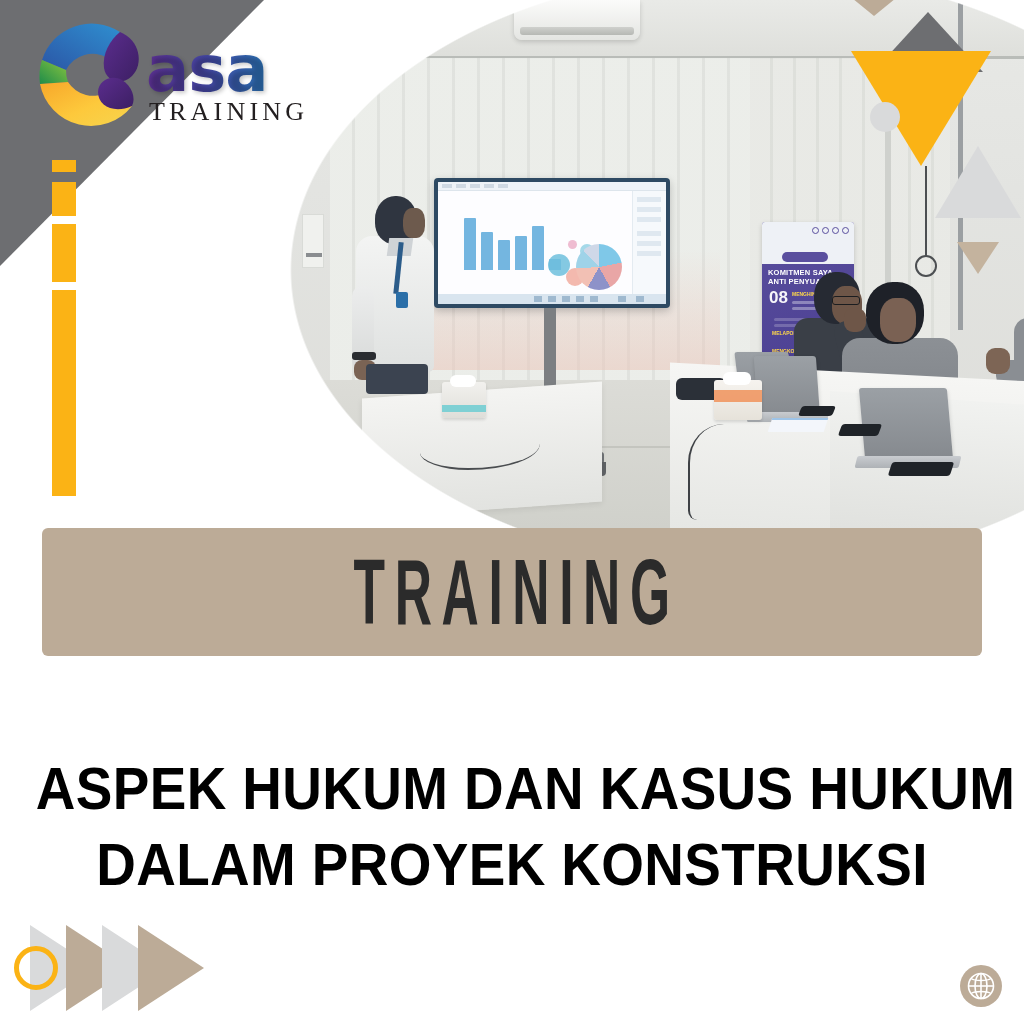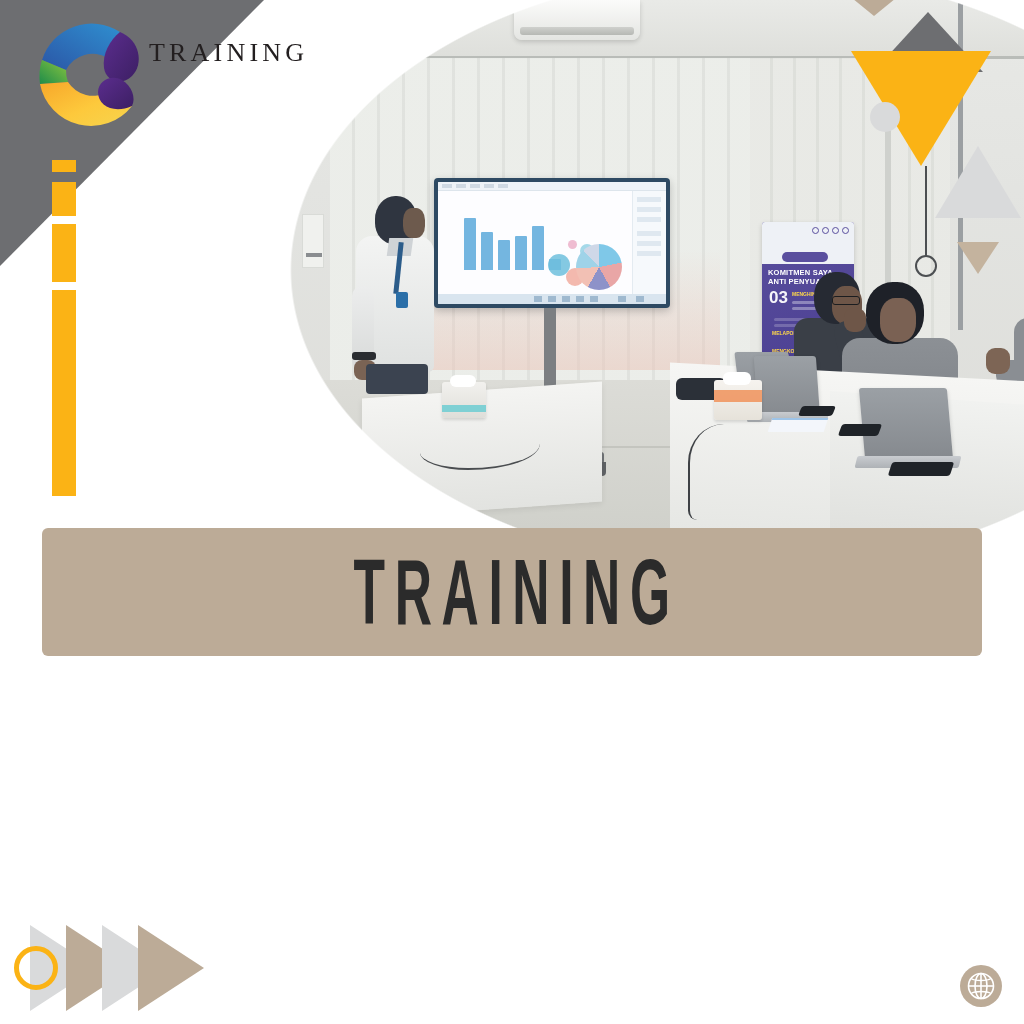--- a/index.html
+++ b/index.html
@@ -356,21 +356,21 @@
             <i></i>
             <i></i>
             <i></i>
             <i></i>
           </div>
         <div class="bp-pill"></div>
         <div class="bp-t1">
           <div>KOMITMEN SAYA</div>
           <div>ANTI PENYUAPAN</div>
         </div>
-        <div class="bp-num" style="left:7px;top:66px">03</div>
+        <div class="bp-num" style="left:7px;top:66px">08</div>
         <div class="bp-lbl" style="left:30px;top:69px">MENGHINDARI</div>
         <div class="bp-line" style="left:30px;top:79px;width:52px"></div>
         <div class="bp-line" style="left:30px;top:85px;width:44px"></div>
         <div class="bp-line" style="left:12px;top:96px;width:66px;opacity:.6"></div>
         <div class="bp-line" style="left:12px;top:102px;width:58px;opacity:.6"></div>
         <div class="bp-num" style="right:7px;top:104px">02</div>
         <div class="bp-lbl" style="left:10px;top:108px">MELAPORKAN</div>
         <div class="bp-lbl" style="left:10px;top:126px">MENGKONSULTASI</div>
         <div class="bp-line" style="left:10px;top:134px;width:62px"></div>
         <div class="bp-line" style="left:10px;top:140px;width:50px"></div>
@@ -453,37 +453,42 @@
         <path d="M14 46 A52 52 0 0 0 12 70 L40 68 A30 30 0 0 1 38 56 Z" fill="url(#ggreen)"></path>
 
         <path d="M12 70 A52 52 0 0 0 104 92 L80 78 A30 30 0 0 1 40 68 Z" fill="url(#gyellow)"></path>
 
         <path d="M92 18 C112 26 116 50 104 62 C94 72 78 68 76 54 C74 40 82 26 92 18 Z" fill="url(#gpurp)"></path>
 
         <path d="M104 92 C86 100 70 92 70 78 C70 66 84 60 94 66 C104 72 108 84 104 92 Z" fill="url(#gpurp)"></path>
       </svg>
     </div>
     <div class="logo-txt">
+      <div class="logo-asa">asa</div>
       <div class="logo-training">TRAINING</div>
     </div>
   </div>
 
   <div class="tri-tan-top"></div>
   <div class="hang-line"></div>
   <div class="tri-grey-dark"></div>
   <div class="tri-yellow"></div>
   <div class="circ-grey"></div>
   <div class="tri-lgrey"></div>
   <div class="tri-tan-sm"></div>
   <div class="ring-sm"></div>
 
   <div class="banner">
     <div class="banner-text">TRAINING</div>
   </div>
 
+  <div class="title">
+    <div class="title-line">ASPEK HUKUM DAN KASUS HUKUM</div>
+    <div class="title-line">DALAM PROYEK KONSTRUKSI</div>
+  </div>
 
   <div class="chev" style="left:30px;background:#D9DADB;"></div>
   <div class="chev" style="left:66px;background:#BCAB97;"></div>
   <div class="chev" style="left:102px;background:#D9DADB;"></div>
   <div class="chev" style="left:138px;background:#BCAB97;"></div>
   <div class="chev-circle"></div>
 
   <div class="foot">
     <div class="globe">
       <svg width="28" height="28" viewBox="0 0 28 28">

